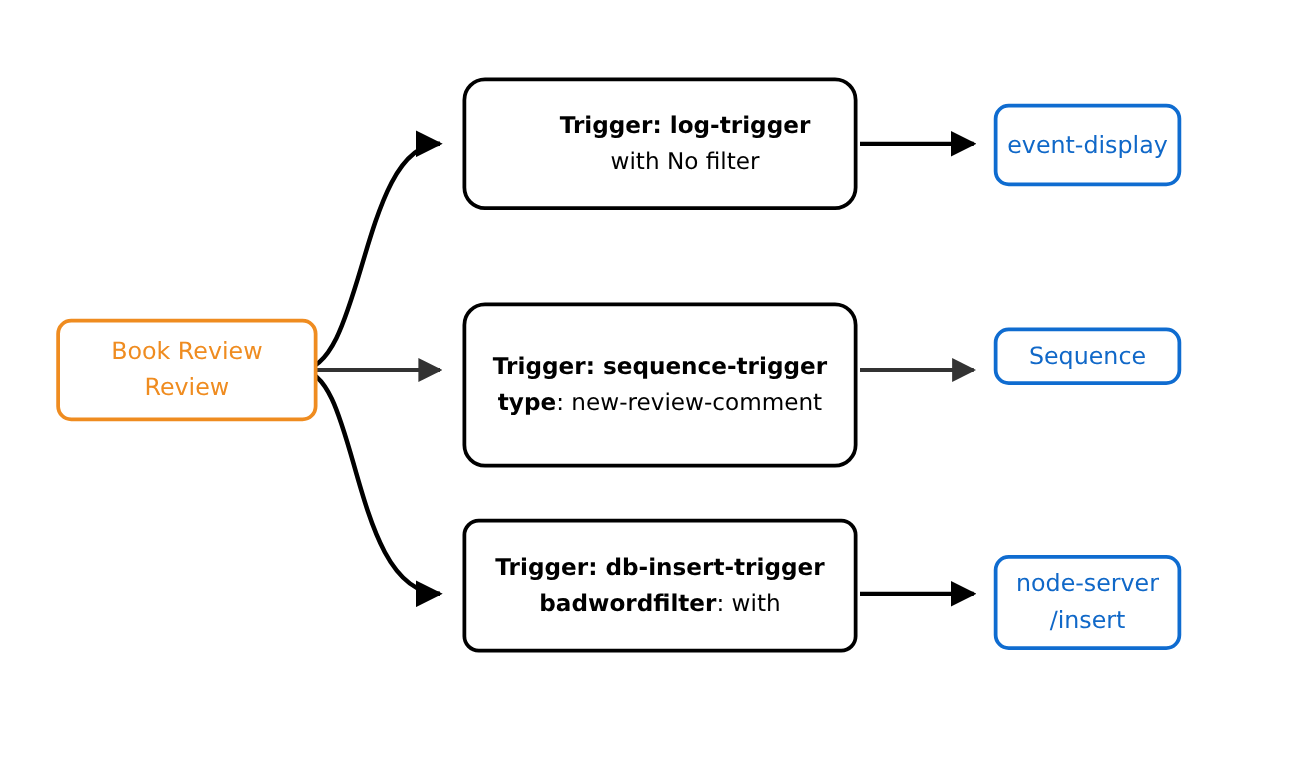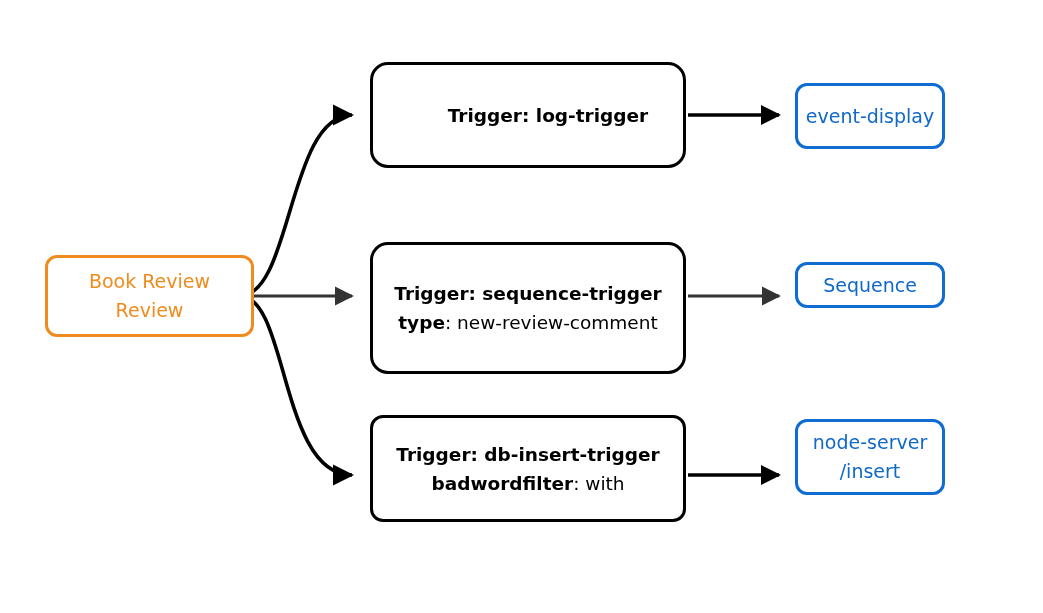--- a/index.html
+++ b/index.html
@@ -69,21 +69,21 @@
     width: 150px;
     border: 3px solid #0f6cd0;
     border-radius: 12px;
     color: #1068c8;
     font-size: 19px;
     line-height: 29px;
     z-index: 3;
   }
   #sink-event-display { top: 83px;  height: 66px; }
   #sink-sequence      { top: 262px; height: 46px; }
-  #sink-node-server   { top: 419px; height: 76px; }
+  #sink-node-server   { top: 444px; height: 76px; }
 </style>
 </head>
 <body>
 
 <div id="canvas">
 
   <svg class="edges" viewBox="0 0 1043 613" xmlns="http://www.w3.org/2000/svg">
     <defs>
       <marker id="arrow-black" viewBox="0 0 10 10" refX="9" refY="5" markerWidth="6" markerHeight="6" orient="auto-start-reverse">
         <path d="M 0 0 L 10 5 L 0 10 z" fill="#000000"></path>
@@ -108,20 +108,23 @@
 
   <div class="node node-broker">
     <span class="ln">Book Review</span>
     <span class="ln">Review</span>
   </div>
 
   <div id="trigger-log" class="node node-trigger">
     <span class="ln">
       <b>Trigger: log-trigger</b>
     </span>
+    <span class="ln">
+      <b></b><span>with No filter</span>
+    </span>
   </div>
 
   <div id="trigger-seq" class="node node-trigger">
     <span class="ln">
       <b>Trigger: sequence-trigger</b>
     </span>
     <span class="ln">
       <b>type</b><span>: new-review-comment</span>
     </span>
   </div>

